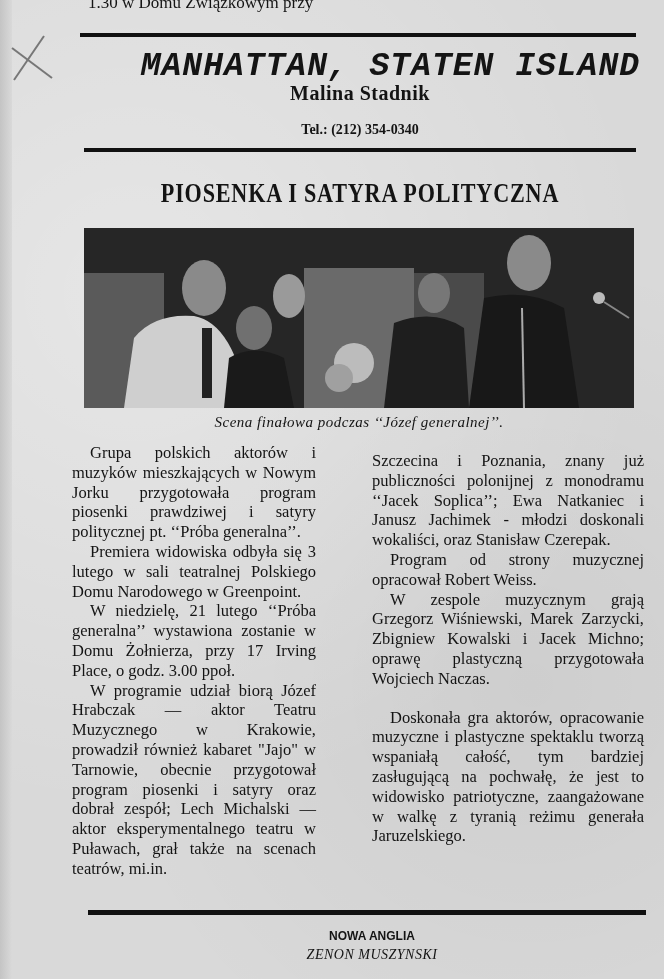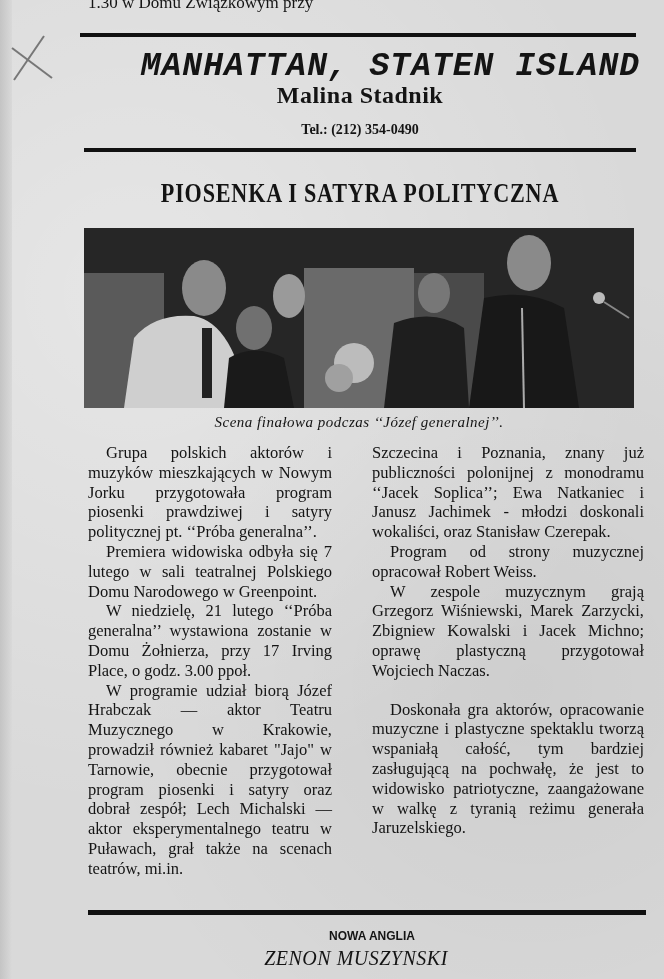--- a/index.html
+++ b/index.html
@@ -9,48 +9,48 @@
     background-image:
       radial-gradient(circle at 20% 30%, rgba(255,255,255,0.35), transparent 60%),
       radial-gradient(circle at 80% 70%, rgba(0,0,0,0.05), transparent 50%);
     font-family:"Liberation Serif", serif; color:#141414;
   }
   .edge { position:absolute; left:0; top:0; bottom:0; width:12px; background:linear-gradient(90deg,#c4c4c4,#d9d9d9); }
   .prev { position:absolute; left:88px; top:-8px; font-size:17px; line-height:22px; }
   .xmark { position:absolute; left:8px; top:34px; width:46px; height:50px; }
   .rule { position:absolute; background:#111; }
   .hdr1 { position:absolute; left:80px; width:560px; top:48px; text-align:right; font-style:italic; font-weight:bold; font-size:33px; letter-spacing:1px;font-family:Liberation Mono, monospace; }
-  .hdr2 { position:absolute; left:80px; width:560px; top:82px; text-align:center; font-weight:bold; font-size:24px; letter-spacing:0.5px; }
+  .hdr2 { position:absolute; left:80px; width:560px; top:82px; text-align:center; font-weight:bold; font-size:20px; letter-spacing:0.5px; }
   .tel { position:absolute; left:80px; width:560px; top:122px; text-align:center; font-weight:bold; font-size:14px; }
   .title { position:absolute; left:80px; width:560px; top:178px; text-align:center; font-weight:bold; font-size:27px; transform:scaleX(0.82); letter-spacing:1px; font-family:"Liberation Serif", serif; }
   .photo { position:absolute; left:84px; top:228px; width:550px; height:180px; background:#2a2a2a; overflow:hidden; }
   .caption { position:absolute; left:84px; width:550px; top:414px; text-align:center; font-style:italic; font-size:15px; letter-spacing:0.5px; }
   .col { position:absolute; top:443px; width:244px; font-size:16.5px; line-height:19.8px; text-align:justify; }
   .col p { margin:0; text-indent:18px; }
-  .col p.noind { text-indent:0; }
+  .col p.noind { text-indent:0;margin-top:8px; }
   .col p.gap { margin-top:19px; }
-  .c1 { left:88px;font-family:Liberation Serif, serif; } .c2 { left:372px; width:272px; }
+  .c1 { left:72px;font-family:Liberation Serif, serif; } .c2 { left:372px; width:272px; }
   .foot1 { position:absolute; left:80px; width:584px; top:929px; text-align:center; font-family:"Liberation Sans", sans-serif; font-weight:bold; font-size:12px; }
-  .foot2 { position:absolute; left:64px; width:584px; top:947px; text-align:center; font-style:italic; font-size:20px; letter-spacing:0.5px; }
+  .foot2 { position:absolute; left:80px; width:584px; top:947px; text-align:center; font-style:italic; font-size:14px; letter-spacing:0.5px; }
 </style>
 </head>
 <body>
 
 <div class="edge"></div>
 <div class="prev">1.30 w Domu Związkowym przy</div>
 
 <svg class="xmark" viewBox="0 0 46 50">
   <line x1="36" y1="2" x2="6" y2="46" stroke="#777" stroke-width="2"></line>
   <line x1="4" y1="14" x2="44" y2="44" stroke="#777" stroke-width="2"></line>
 </svg>
 
 <div class="rule" style="left:80px;top:33px;width:556px;height:4px;"></div>
 <div class="hdr1">MANHATTAN, STATEN ISLAND</div>
 <div class="hdr2">Malina Stadnik</div>
-<div class="tel">Tel.: (212) 354-0490</div>
+<div class="tel">Tel.: (212) 354-0340</div>
 <div class="rule" style="left:84px;top:148px;width:552px;height:4px;"></div>
 
 <div class="title">PIOSENKA I SATYRA POLITYCZNA</div>
 
 <div class="photo">
   <svg width="550" height="180" viewBox="0 0 550 180">
     <rect width="550" height="180" fill="#262626"></rect>
     <rect x="0" y="45" width="80" height="135" fill="#5a5a5a"></rect>
     <rect x="220" y="40" width="110" height="140" fill="#6a6a6a"></rect>
     <rect x="330" y="45" width="70" height="135" fill="#4a4a4a"></rect>
@@ -68,26 +68,26 @@
     <path d="M385 180 L400 70 Q445 60 480 80 L495 180 Z" fill="#181818"></path>
     <line x1="438" y1="80" x2="440" y2="180" stroke="#aaa" stroke-width="2"></line>
     <circle cx="515" cy="70" r="6" fill="#bbb"></circle>
     <line x1="520" y1="74" x2="545" y2="90" stroke="#888" stroke-width="2"></line>
   </svg>
 </div>
 <div class="caption">Scena finałowa podczas ‘‘Józef generalnej’’.</div>
 
 <div class="col c1">
   <p>Grupa polskich aktorów i muzyków mieszkających w Nowym Jorku przygotowała program piosenki prawdziwej i satyry politycznej pt. ‘‘Próba generalna’’.</p>
-  <p>Premiera widowiska odbyła się 7 lutego w sali teatralnej Polskiego Domu Narodowego w Greenpoint.</p>
+  <p>Premiera widowiska odbyła się 3 lutego w sali teatralnej Polskiego Domu Narodowego w Greenpoint.</p>
   <p>W niedzielę, 21 lutego ‘‘Próba generalna’’ wystawiona zostanie w Domu Żołnierza, przy 17 Irving Place, o godz. 3.00 ppoł.</p>
   <p>W programie udział biorą Józef Hrabczak — aktor Teatru Muzycznego w Krakowie, prowadził również kabaret "Jajo" w Tarnowie, obecnie przygotował program piosenki i satyry oraz dobrał zespół; Lech Michalski — aktor eksperymentalnego teatru w Puławach, grał także na scenach teatrów, mi.in.</p>
 </div>
 <div class="col c2">
   <p class="noind">Szczecina i Poznania, znany już publiczności polonijnej z monodramu ‘‘Jacek Soplica’’; Ewa Natkaniec i Janusz Jachimek - młodzi doskonali wokaliści, oraz Stanisław Czerepak.</p>
   <p>Program od strony muzycznej opracował Robert Weiss.</p>
-  <p>W zespole muzycznym grają Grzegorz Wiśniewski, Marek Zarzycki, Zbigniew Kowalski i Jacek Michno; oprawę plastyczną przygotował Wojciech Naczas.</p>
+  <p>W zespole muzycznym grają Grzegorz Wiśniewski, Marek Zarzycki, Zbigniew Kowalski i Jacek Michno; oprawę plastyczną przygotowała Wojciech Naczas.</p>
   <p class="gap">Doskonała gra aktorów, opracowanie muzyczne i plastyczne spektaklu tworzą wspaniałą całość, tym bardziej zasługującą na pochwałę, że jest to widowisko patriotyczne, zaangażowane w walkę z tyranią reżimu generała Jaruzelskiego.</p>
 </div>
 
 <div class="rule" style="left:88px;top:910px;width:558px;height:5px;"></div>
 <div class="foot1">NOWA ANGLIA</div>
 <div class="foot2">ZENON MUSZYNSKI</div>
 
 </body></html>

